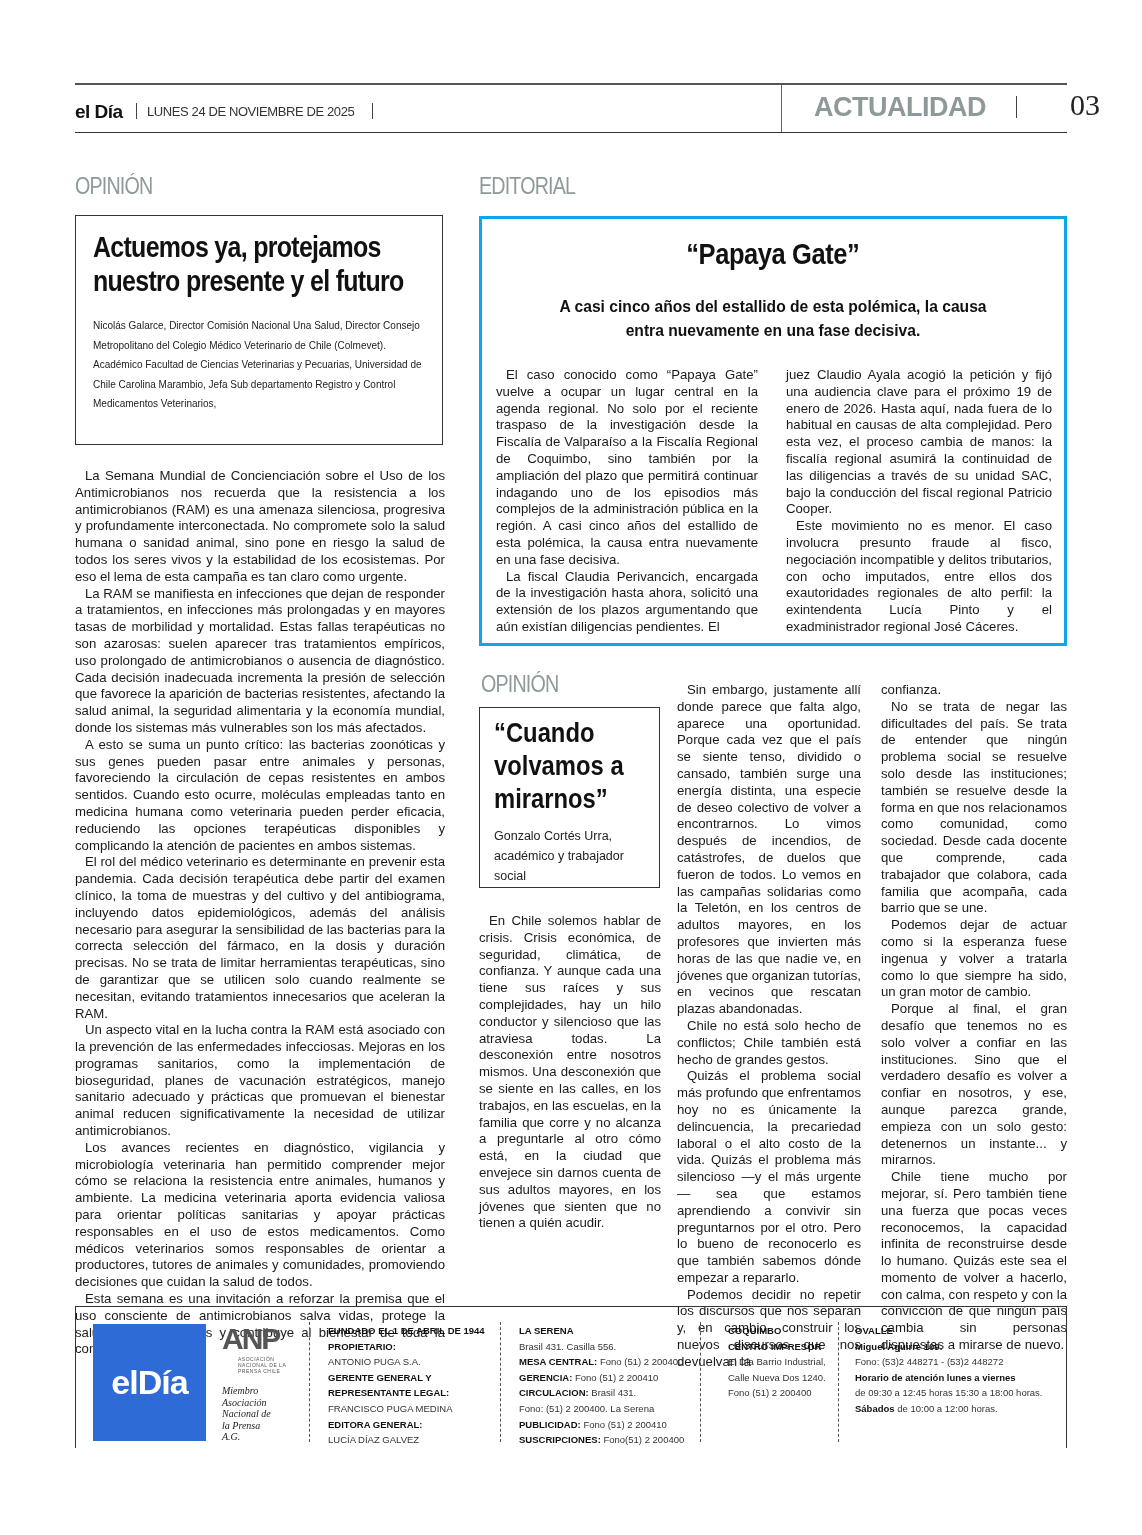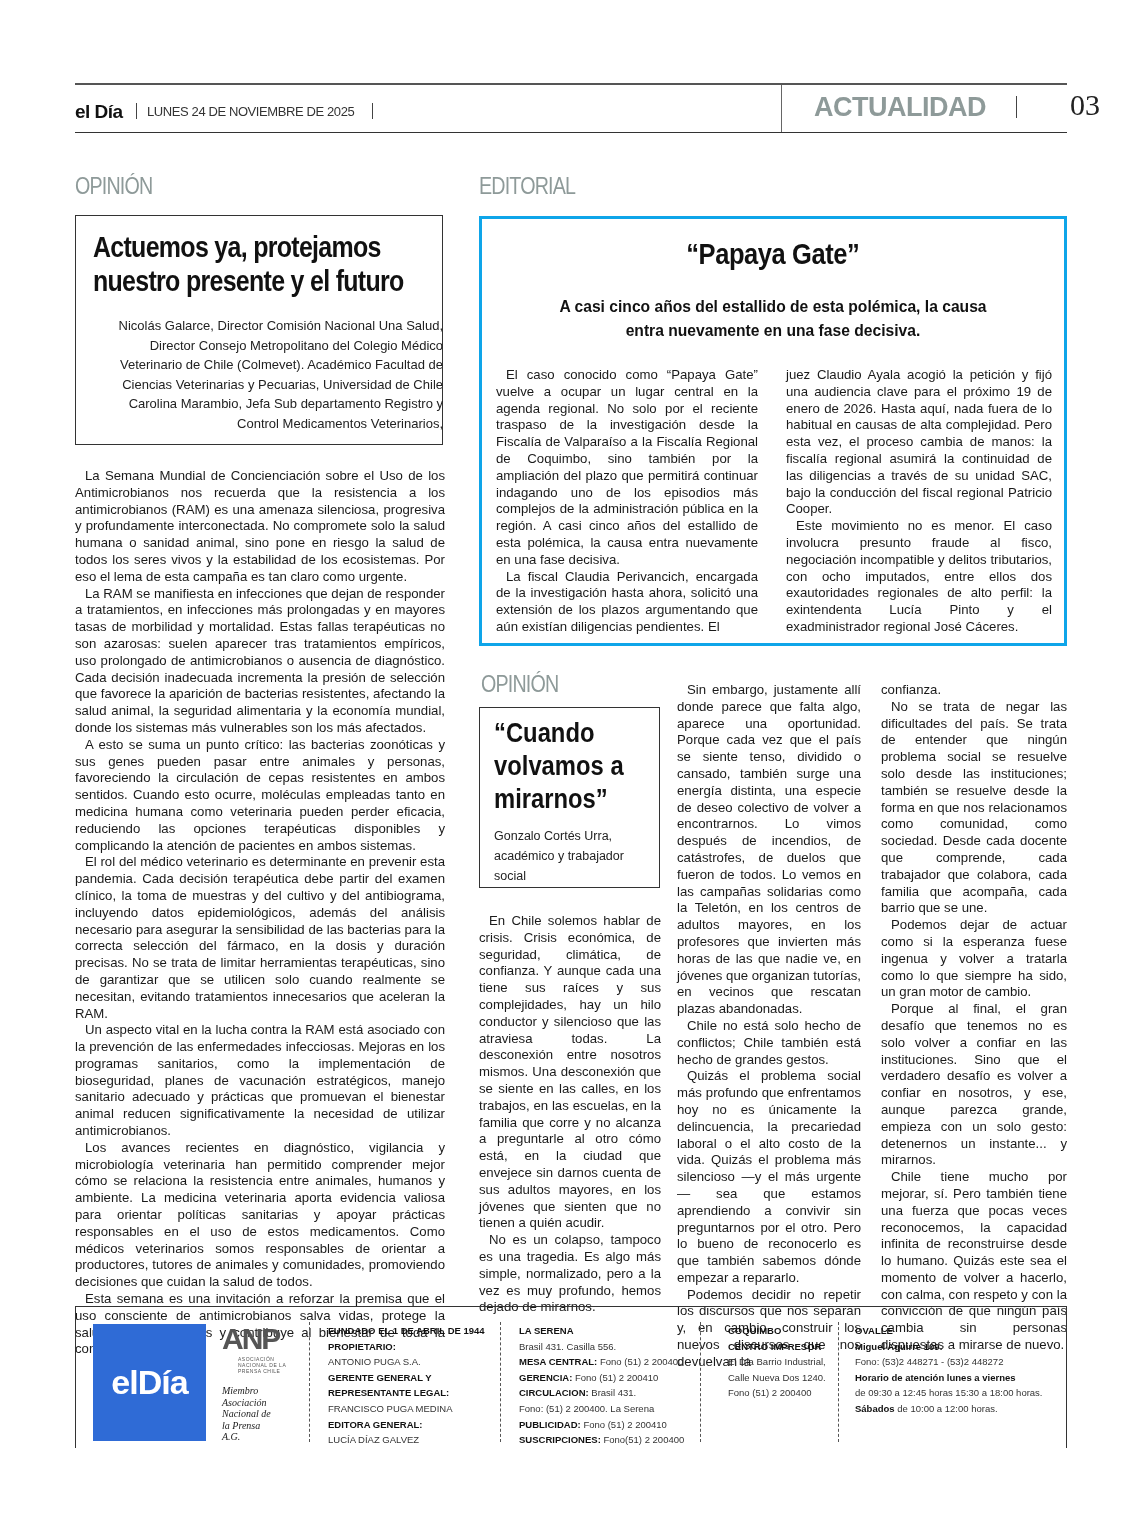--- a/index.html
+++ b/index.html
@@ -12,21 +12,21 @@
   .brand{left:75px;top:101px;font-size:19px;font-weight:bold;letter-spacing:-0.5px;color:#111;}
   .pipe{top:103px;width:1px;height:16px;background:#444;}
   .date{left:147px;top:104px;font-size:13px;color:#333;letter-spacing:-0.4px;}
   .section{left:814px;top:92px;font-size:27px;font-weight:bold;color:#8e9a99;letter-spacing:-0.5px;}
   .pagenum{left:1030px;top:88px;font-size:30px;font-family:"Liberation Serif",serif;color:#222;margin-left:40px;}
   
   .label{font-size:24px;color:#8e9a99;letter-spacing:-1px;transform:scaleX(0.82);transform-origin:left top;font-family:"Liberation Sans",sans-serif;}
   
   .box1{left:75px;top:215px;width:368px;height:230px;border:1.5px solid #333;box-sizing:border-box;}
   .box1 h2{margin:0;position:absolute;left:17px;top:14px;width:340px;font-size:29px;line-height:34px;font-weight:bold;color:#111;letter-spacing:-0.8px;transform:scaleX(0.86);transform-origin:left top;white-space:nowrap;}
-  .box1 .byline{position:absolute;left:27px;top:100px;width:340px;font-size:13px;line-height:19.6px;color:#222;text-align:right;}
+  .box1 .byline{position:absolute;left:17px;top:100px;width:340px;font-size:10px;line-height:19.6px;color:#222;}
   .edbox{left:479px;top:216px;width:588px;height:430px;border:3px solid #0ea5e9;box-sizing:border-box;}
   .edtitle{left:0;width:100%;top:18px;text-align:center;font-size:30px;font-weight:bold;color:#111;letter-spacing:-0.5px;}
   .edtitle span{display:inline-block;transform:scaleX(0.85);}
   .edsub{left:40px;width:502px;top:76px;text-align:center;font-size:17px;line-height:24px;font-weight:bold;color:#111;transform:scaleX(0.92);transform-origin:center top;}
   .col{font-size:13.2px;line-height:16.8px;color:#1a1a1a;text-align:justify;}
   .col p{margin:0;text-indent:10px;}
   .box2{left:479px;top:707px;width:181px;height:181px;border:1.5px solid #333;box-sizing:border-box;}
   .box2 h2{margin:0;position:absolute;left:14px;top:8px;font-size:28px;line-height:33px;font-weight:bold;color:#111;transform:scaleX(0.85);transform-origin:left top;white-space:nowrap;}
   .box2 .byline{position:absolute;left:14px;top:118px;width:160px;font-size:12.5px;line-height:20px;color:#222;}
   
@@ -91,21 +91,20 @@
 <div class="abs box2">
   <h2>
     <span>“Cuando</span><br>
     <span>volvamos a</span><br>
     <span>mirarnos”</span>
   </h2>
   <div class="byline">Gonzalo Cortés Urra, académico y trabajador social</div>
 </div>
 <div class="abs col" style="left:479px;top:913px;width:182px;">
   <p>En Chile solemos hablar de crisis. Crisis económica, de seguridad, climática, de confianza. Y aunque cada una tiene sus raíces y sus complejidades, hay un hilo conductor y silencioso que las atraviesa todas. La desconexión entre nosotros mismos. Una desconexión que se siente en las calles, en los trabajos, en las escuelas, en la familia que corre y no alcanza a preguntarle al otro cómo está, en la ciudad que envejece sin darnos cuenta de sus adultos mayores, en los jóvenes que sienten que no tienen a quién acudir.</p>
-  <p>No es un colapso, tampoco es una tragedia. Es algo más simple, normalizado, pero a la vez es muy profundo, hemos dejado de mirarnos.</p>
 </div>
 <div class="abs col" style="left:677px;top:682px;width:184px;">
   <p>Sin embargo, justamente allí donde parece que falta algo, aparece una oportunidad. Porque cada vez que el país se siente tenso, dividido o cansado, también surge una energía distinta, una especie de deseo colectivo de volver a encontrarnos. Lo vimos después de incendios, de catástrofes, de duelos que fueron de todos. Lo vemos en las campañas solidarias como la Teletón, en los centros de adultos mayores, en los profesores que invierten más horas de las que nadie ve, en jóvenes que organizan tutorías, en vecinos que rescatan plazas abandonadas.</p>
   <p>Chile no está solo hecho de conflictos; Chile también está hecho de grandes gestos.</p>
   <p>Quizás el problema social más profundo que enfrentamos hoy no es únicamente la delincuencia, la precariedad laboral o el alto costo de la vida. Quizás el problema más silencioso —y el más urgente— sea que estamos aprendiendo a convivir sin preguntarnos por el otro. Pero lo bueno de reconocerlo es que también sabemos dónde empezar a repararlo.</p>
   <p>Podemos decidir no repetir los discursos que nos separan y, en cambio, construir los nuevos discursos que nos devuelvan la</p>
 </div>
 <div class="abs col" style="left:881px;top:682px;width:186px;">
   <p style="text-indent:0">confianza.</p>
   <p>No se trata de negar las dificultades del país. Se trata de entender que ningún problema social se resuelve solo desde las instituciones; también se resuelve desde la forma en que nos relacionamos como comunidad, como sociedad. Desde cada docente que comprende, cada trabajador que colabora, cada familia que acompaña, cada barrio que se une.</p>

